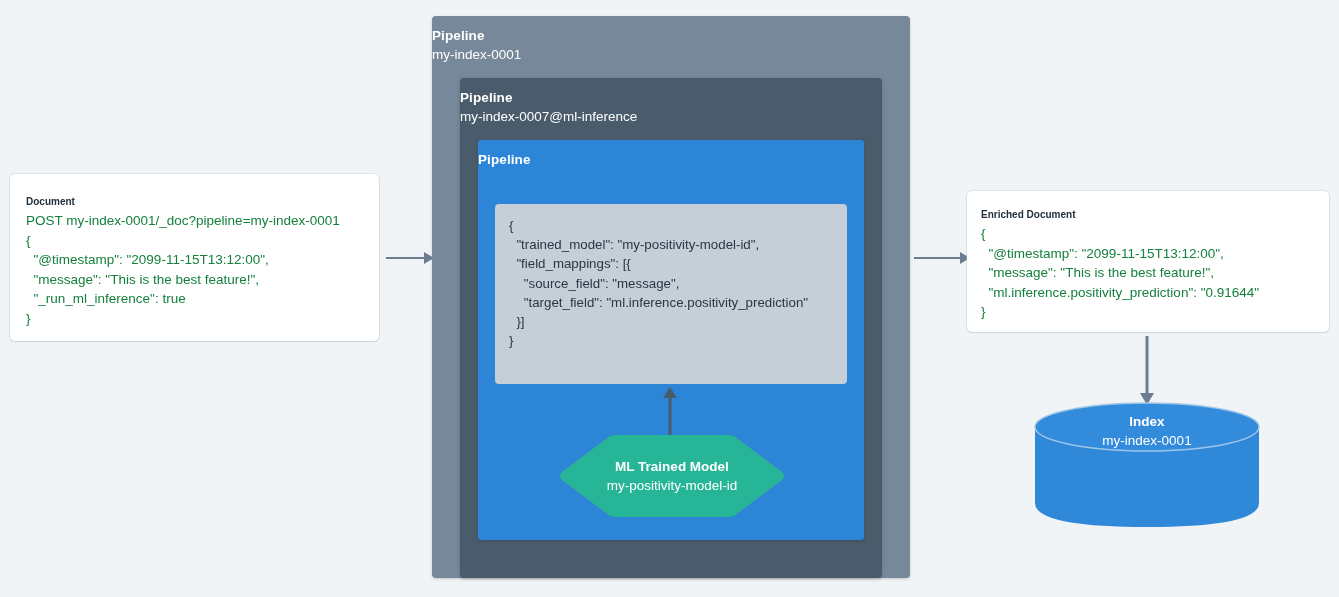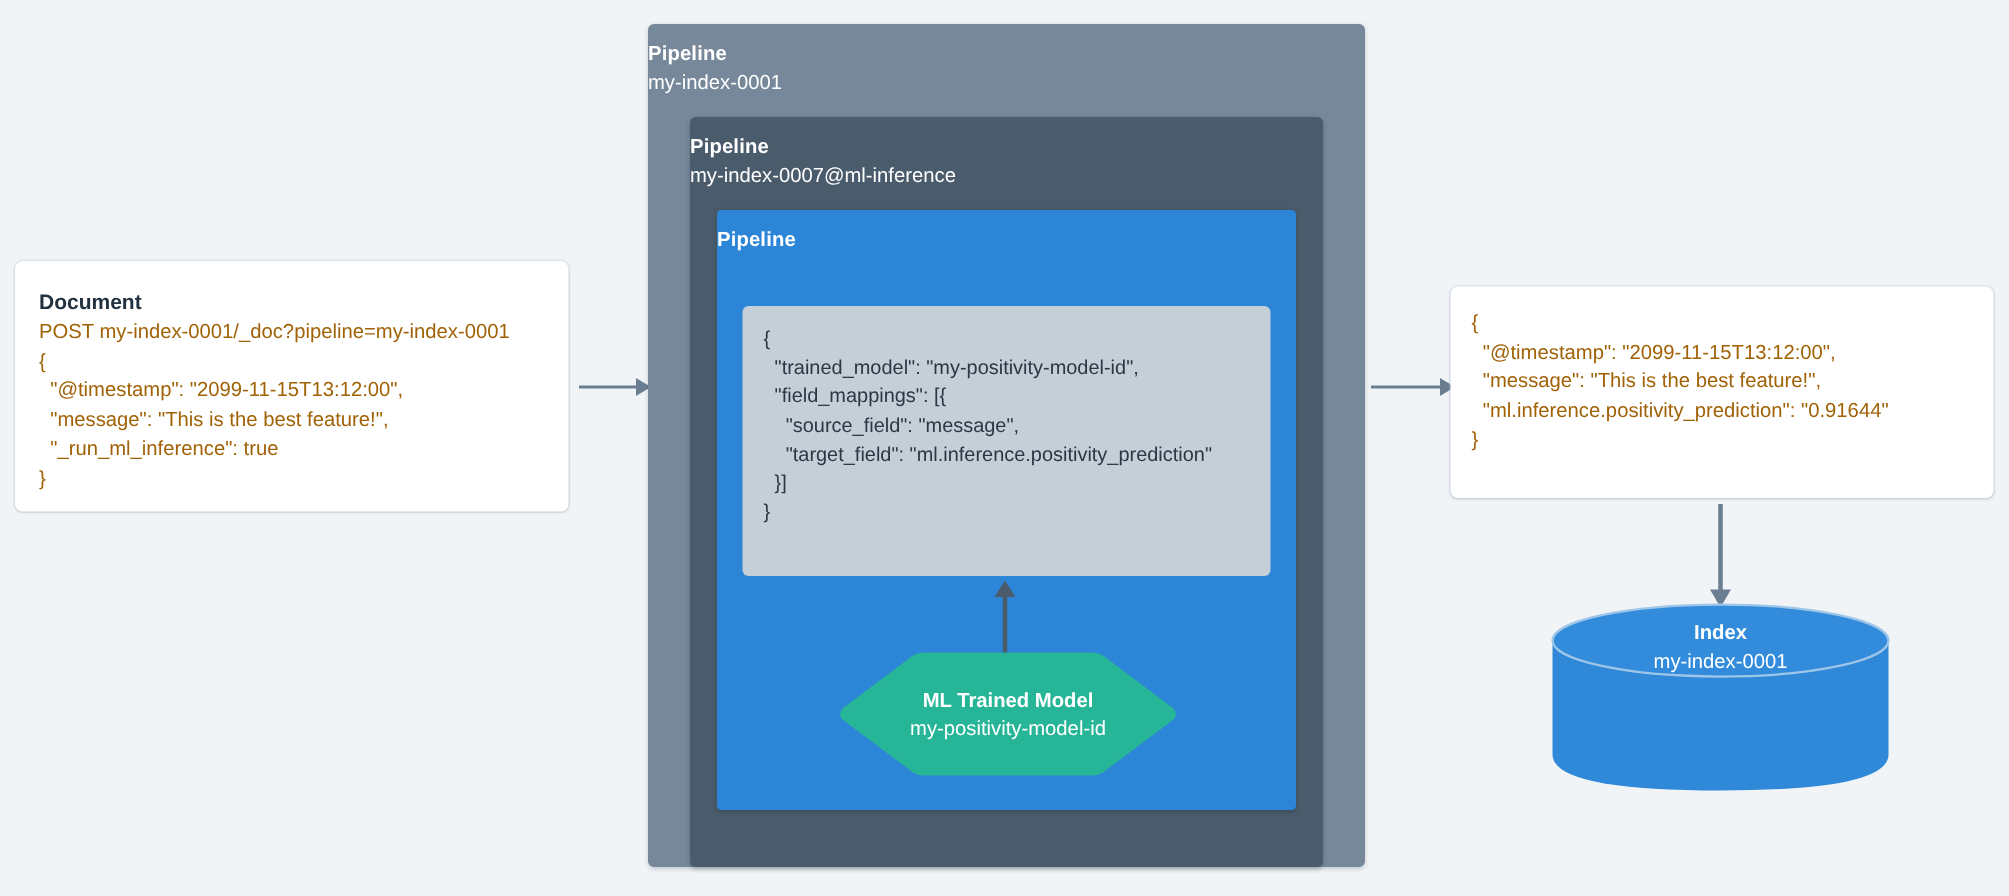--- a/index.html
+++ b/index.html
@@ -18,28 +18,28 @@
   
   .card{
     position:absolute;
     background:#FFFFFF;
     border-radius:5px;
     box-shadow:0 1px 2px rgba(30,45,60,.10), 0 0 0 1px rgba(190,200,212,.35);
     box-sizing:border-box;
   }
   .card .card-title{
     font-weight:bold;
-    font-size:14px;
+    font-size:10px;
     color:#22313F;
     line-height:19px;
     white-space:pre;
   }
   .card .code-line{
     font-size:13.5px;
-    color:#a16207;
+    color:#15803d;
     line-height:19.6px;
     white-space:pre;
   }
   #doc-card{left:10px;top:174px;width:369px;height:167px;padding:18px 16px 0 16px;}
   #enriched-card{left:967px;top:191px;top:191px;width:362px;height:141px;padding:14px 14px 0 14px;}
 
   
   #outer-pipeline{
     position:absolute;
     left:432px;top:16px;width:478px;height:562px;
@@ -195,20 +195,21 @@
       <span class="hex-sub">my-positivity-model-id</span>
     </div>
   </div>
 
   <svg class="arrow" id="arrow-pipeline-to-enriched" viewBox="0 0 56 24">
     <line x1="0" y1="12" x2="46" y2="12" stroke="#6B7E91" stroke-width="2"></line>
     <polygon points="46,6 56,12 46,18" fill="#6B7E91"></polygon>
   </svg>
 
   <div class="card" id="enriched-card">
+    <div class="card-title">Enriched Document</div>
     <div class="code-line">{</div>
     <div class="code-line">  "@timestamp": "2099-11-15T13:12:00",</div>
     <div class="code-line">  "message": "This is the best feature!",</div>
     <div class="code-line">  "ml.inference.positivity_prediction": "0.91644"</div>
     <div class="code-line">}</div>
   </div>
 
   <svg class="arrow" id="arrow-enriched-to-index" viewBox="0 0 26 70">
     <line x1="13" y1="0" x2="13" y2="58" stroke="#6B7E91" stroke-width="3"></line>
     <polygon points="6,57 20,57 13,69" fill="#6B7E91"></polygon>

